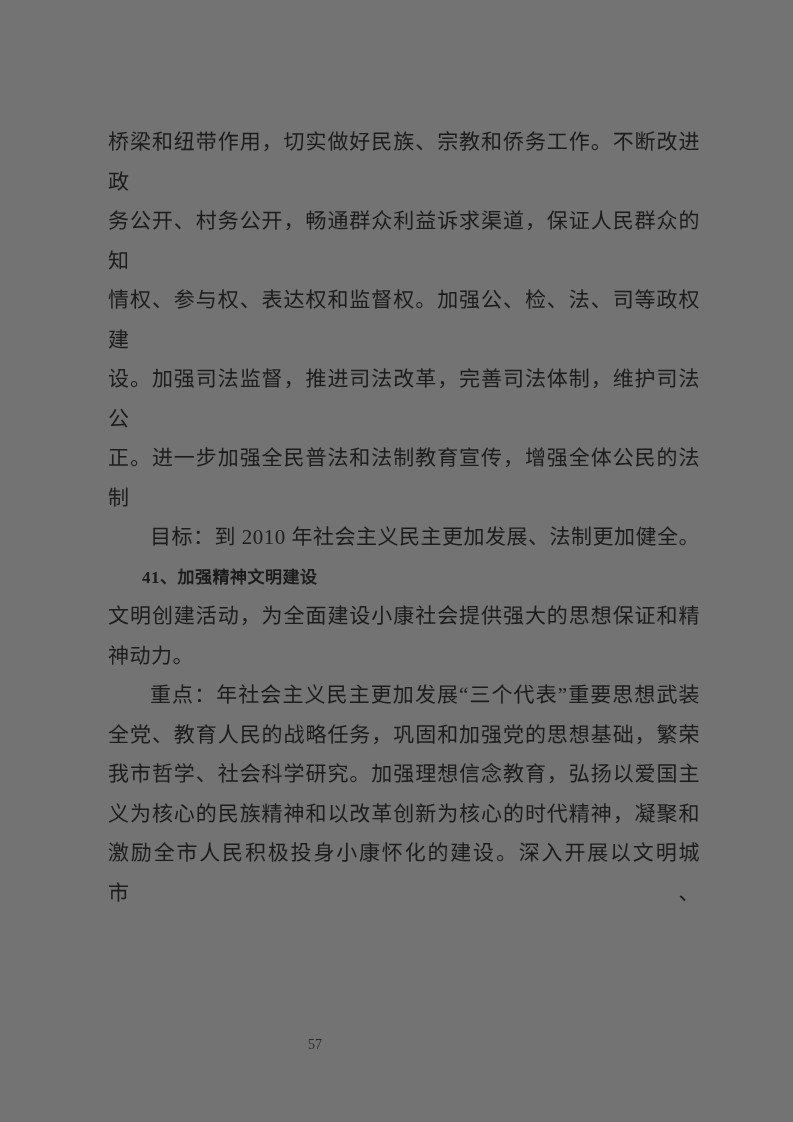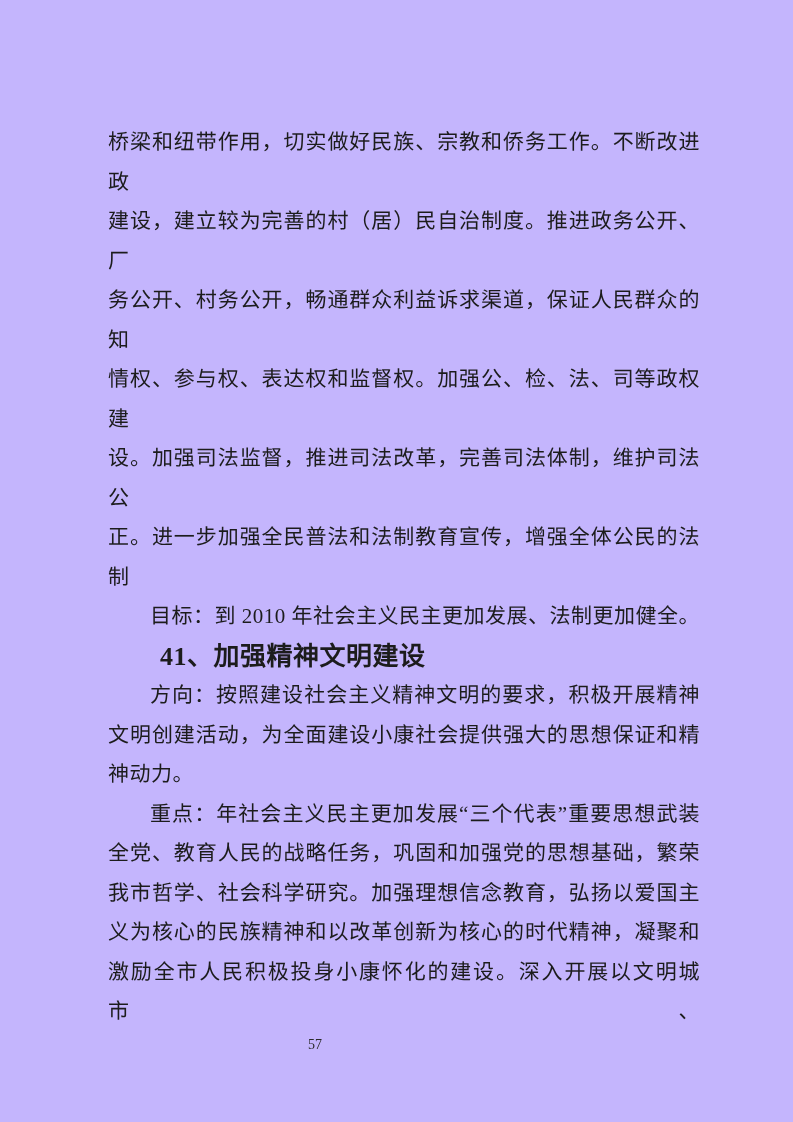--- a/index.html
+++ b/index.html
@@ -4,21 +4,21 @@
 <style>
   html, body {
     margin: 0;
     padding: 0;
     background: #ffffff;
   }
   .page {
     position: relative;
     width: 793px;
     height: 1122px;
-    background: #c4b5fd;
+    background: #737373;
     overflow: hidden;
     font-family: "Liberation Serif", "DejaVu Serif", serif;
     color: #1c1c1c;
   }
   .content {
     position: absolute;
     left: 108px;
     top: 123px;
     width: 592px;
     font-size: 21px;
@@ -35,54 +35,52 @@
   }
   .line.just {
     text-align: justify;
     text-align-last: justify;
   }
   .line.indent {
     text-indent: 2em;
   }
   .heading .line {
     font-weight: bold;
-    font-size: 26px;
+    font-size: 17px;
   }
   .footer {
     position: absolute;
     left: 0;
     top: 1036px;
     width: 630px;
     text-align: center;
     font-size: 14px;
     line-height: 18px;
     color: #2a2a2a;
   }
 </style>
 </head>
 <body>
 
 <div class="page">
   <div class="content" id="paragraphs">
       <div class="paragraph body">
         <div class="line just">桥梁和纽带作用，切实做好民族、宗教和侨务工作。不断改进政</div>
-        <div class="line just">建设，建立较为完善的村（居）民自治制度。推进政务公开、厂</div>
         <div class="line just">务公开、村务公开，畅通群众利益诉求渠道，保证人民群众的知</div>
         <div class="line just">情权、参与权、表达权和监督权。加强公、检、法、司等政权建</div>
         <div class="line just">设。加强司法监督，推进司法改革，完善司法体制，维护司法公</div>
         <div class="line just">正。进一步加强全民普法和法制教育宣传，增强全体公民的法制</div>
       </div>
       <div class="paragraph body">
         <div class="line indent">目标：到 2010 年社会主义民主更加发展、法制更加健全。</div>
       </div>
       <div class="paragraph heading">
         <div class="line indent">41、加强精神文明建设</div>
       </div>
       <div class="paragraph body">
-        <div class="line indent just">方向：按照建设社会主义精神文明的要求，积极开展精神</div>
         <div class="line just">文明创建活动，为全面建设小康社会提供强大的思想保证和精</div>
         <div class="line">神动力。</div>
       </div>
       <div class="paragraph body">
         <div class="line indent just">重点：年社会主义民主更加发展“三个代表”重要思想武装</div>
         <div class="line just">全党、教育人民的战略任务，巩固和加强党的思想基础，繁荣</div>
         <div class="line just">我市哲学、社会科学研究。加强理想信念教育，弘扬以爱国主</div>
         <div class="line just">义为核心的民族精神和以改革创新为核心的时代精神，凝聚和</div>
         <div class="line just">激励全市人民积极投身小康怀化的建设。深入开展以文明城市、</div>
       </div>

